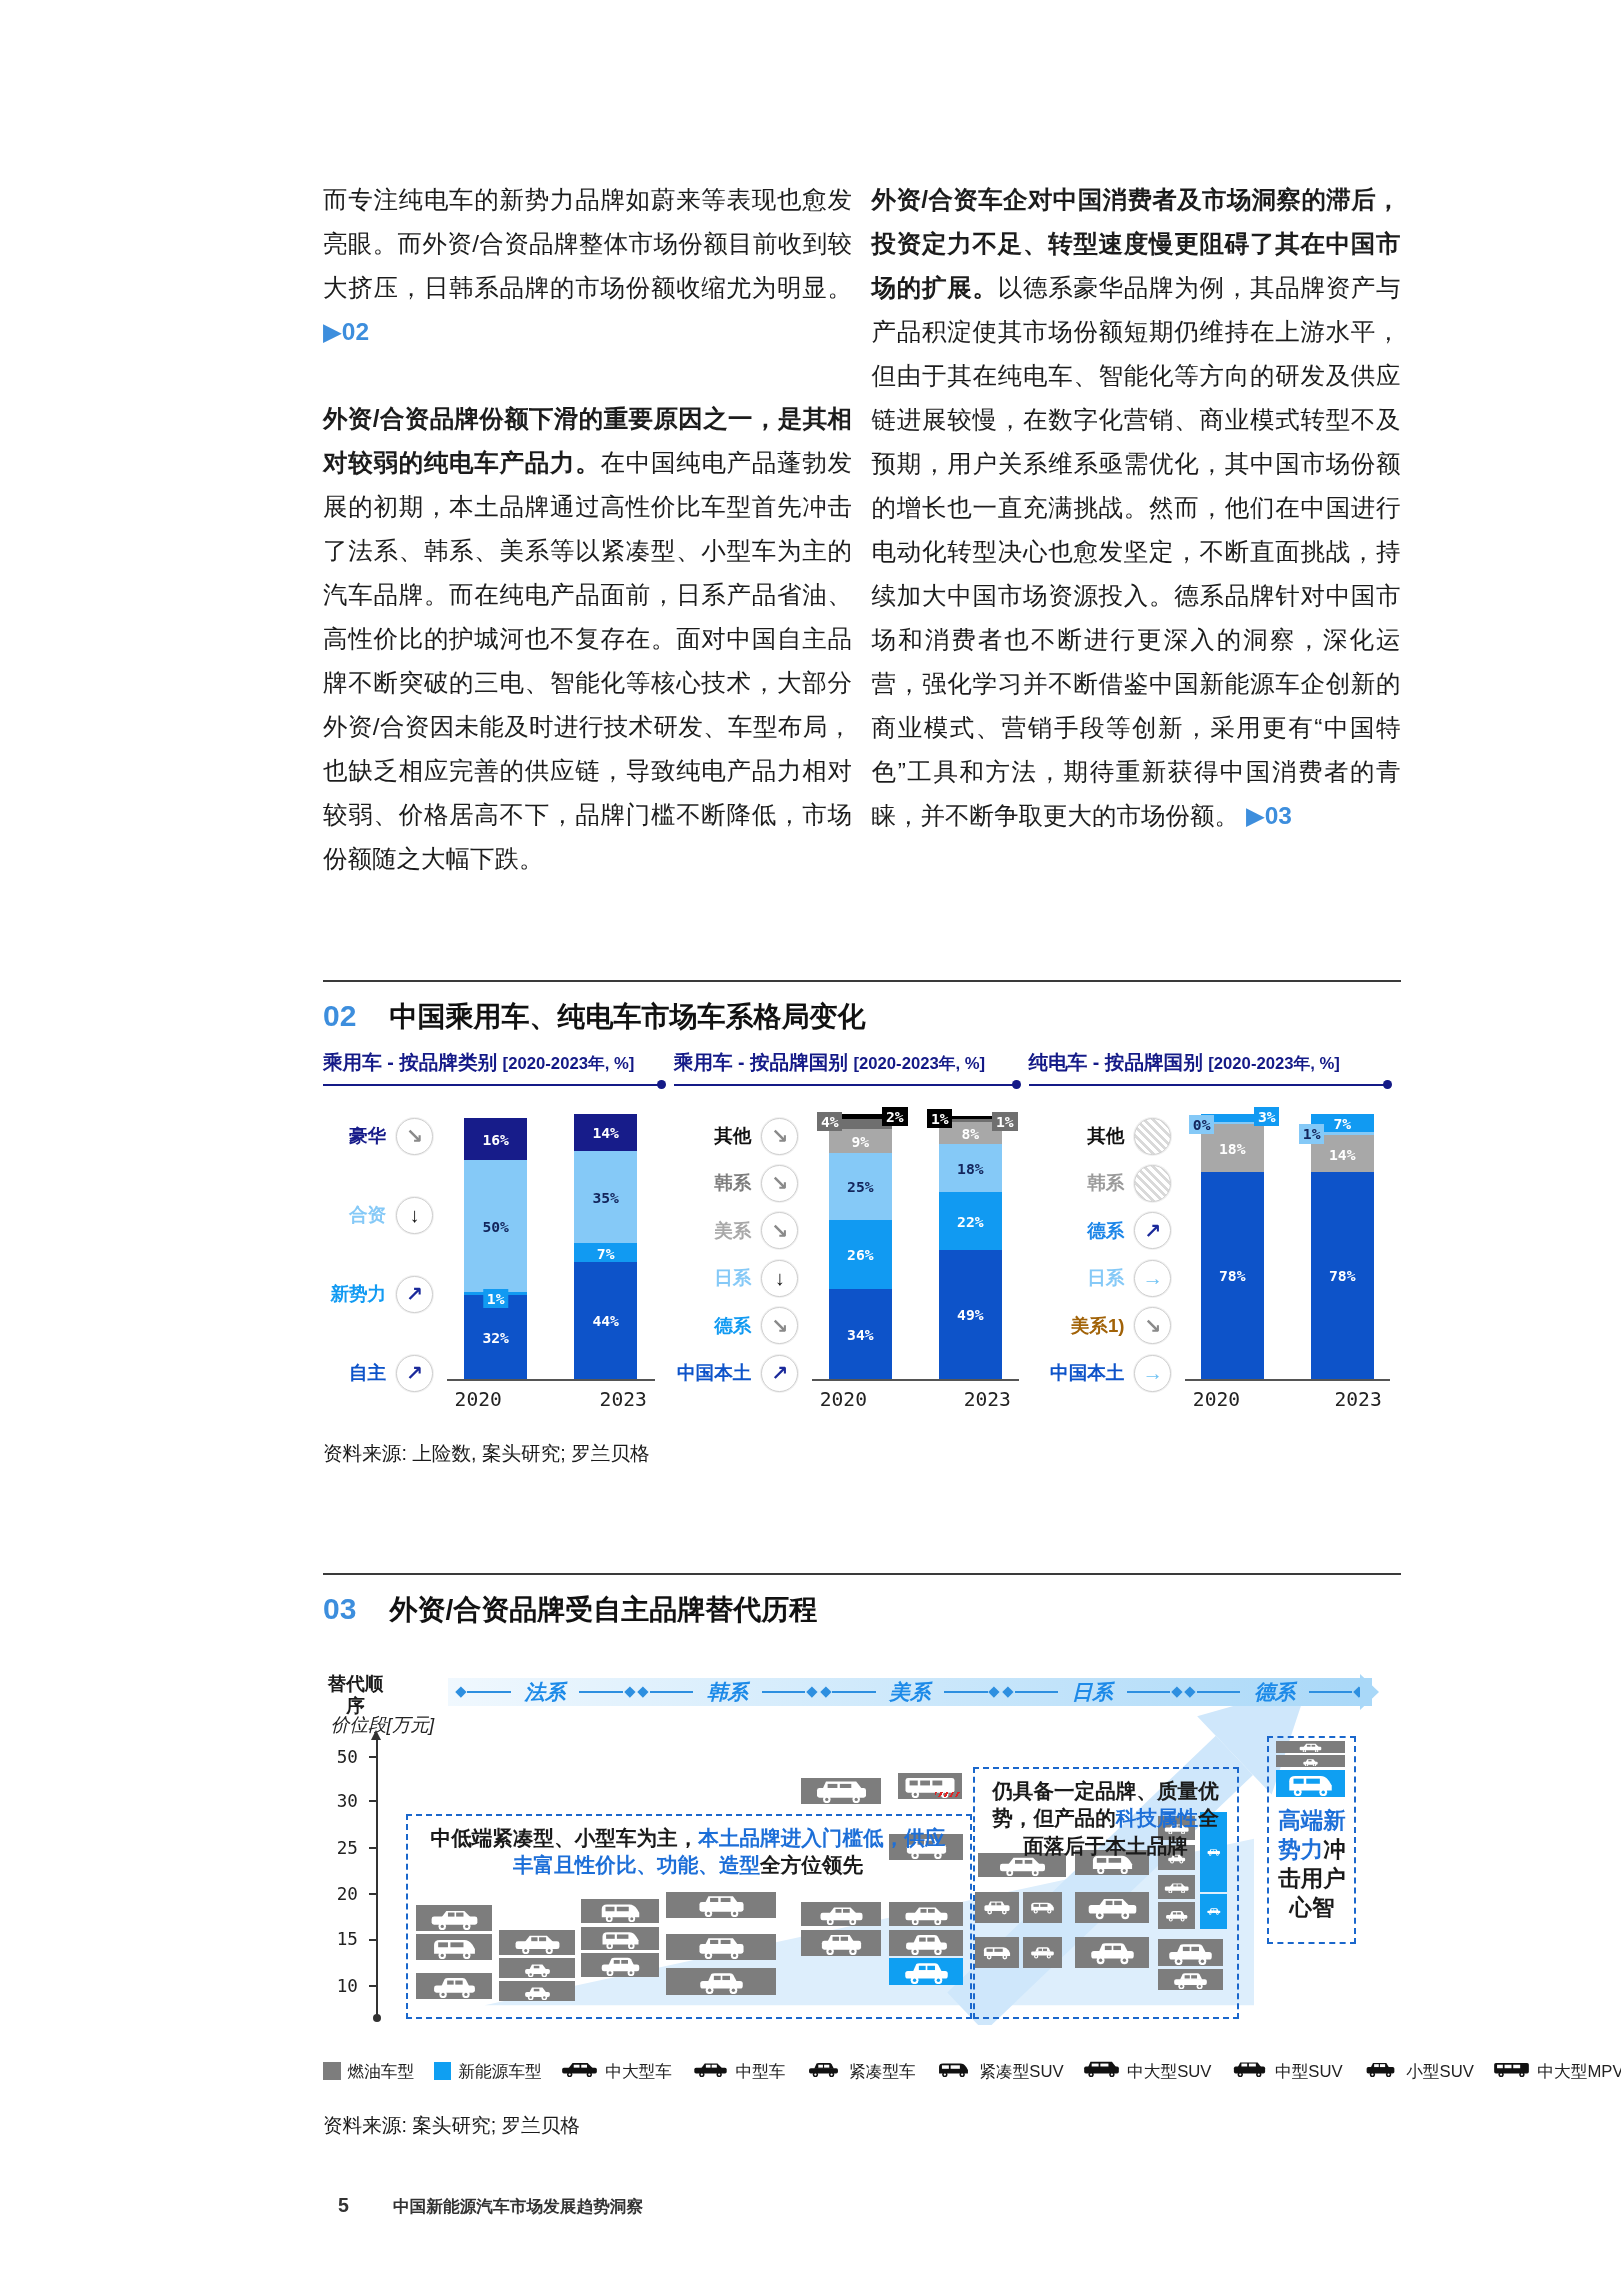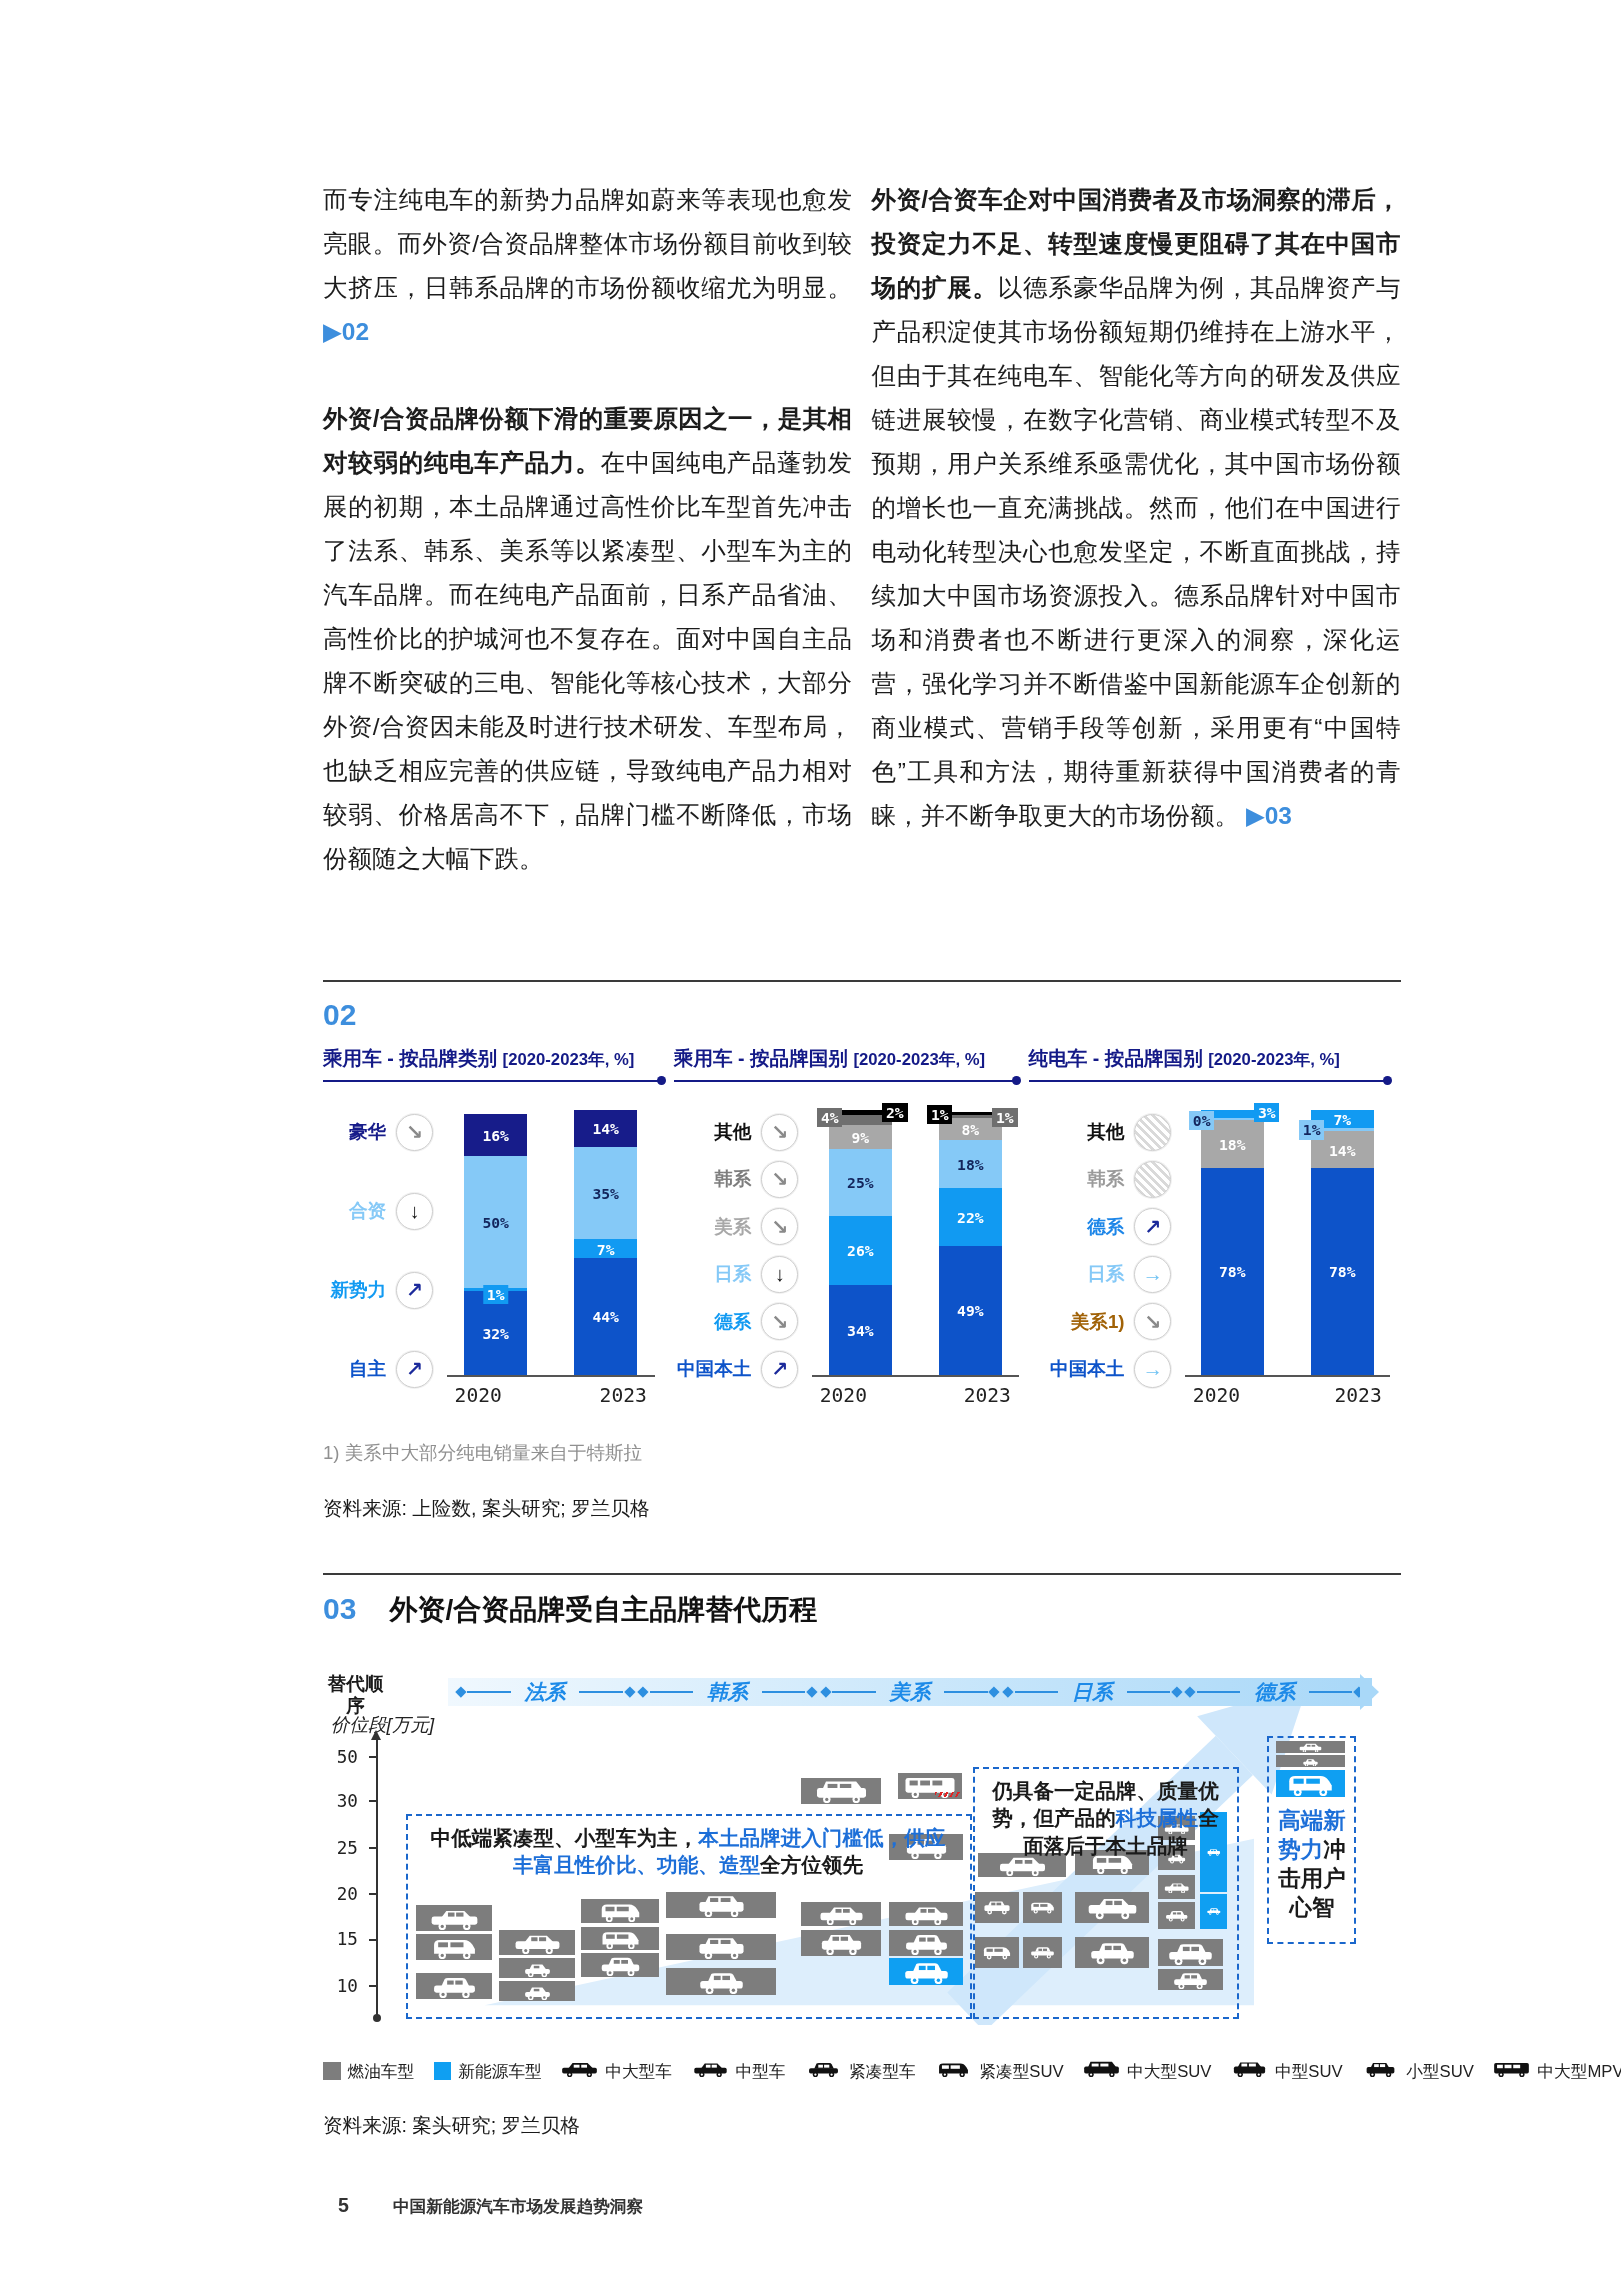--- a/index.html
+++ b/index.html
@@ -85,20 +85,21 @@
     </div>
     <div class="col">
       <p class="para"><span class="b">外资/合资车企对中国消费者及市场洞察的滞后，投资定力不足、转型速度慢更阻碍了其在中国市场的扩展。</span><span>以德系豪华品牌为例，其品牌资产与产品积淀使其市场份额短期仍维持在上游水平，但由于其在纯电车、智能化等方向的研发及供应链进展较慢，在数字化营销、商业模式转型不及预期，用户关系维系亟需优化，其中国市场份额的增长也一直充满挑战。然而，他们在中国进行电动化转型决心也愈发坚定，不断直面挑战，持续加大中国市场资源投入。德系品牌针对中国市场和消费者也不断进行更深入的洞察，深化运营，强化学习并不断借鉴中国新能源车企创新的商业模式、营销手段等创新，采用更有“中国特色”工具和方法，期待重新获得中国消费者的青睐，并不断争取更大的市场份额。</span> <span class="ref">▶03</span></p>
     </div>
   </div>
 
   <section class="sec sec02">
     <div class="rule"></div>
     <div class="sec-head">
       <span class="num">02</span>
+      <h2>中国乘用车、纯电车市场车系格局变化</h2>
     </div>
     <div class="panels" id="panels">
         <div class="panel" style="width: 341px;">
           <div class="subtitle"><span>乘用车 - 按品牌类别 </span><span class="unit">[2020-2023年, %]</span><span class="dot"></span></div>
           <div class="chart">
             <div class="labels" style="width: 110px;">
               <div class="lrow">
                 <span class="txt" style="color: rgb(23, 28, 138);">豪华</span>
                 <span class="trend" style="color: rgb(138, 138, 138);">↘</span>
               </div>
@@ -288,21 +289,20 @@
               </div>
               <div class="baseline"></div>
               <div class="years">
                 <div>2020</div>
                 <div>2023</div>
               </div>
             </div>
           </div>
         </div>
       </div>
-    <div class="footnote">1) 美系中大部分纯电销量来自于特斯拉</div>
     <div class="source">资料来源: 上险数, 案头研究; 罗兰贝格</div>
   </section>
 
   <section class="sec sec03">
     <div class="rule"></div>
     <div class="sec-head">
       <span class="num">03</span>
       <h2>外资/合资品牌受自主品牌替代历程</h2>
     </div>
     <div class="canvas03" id="canvas03">

